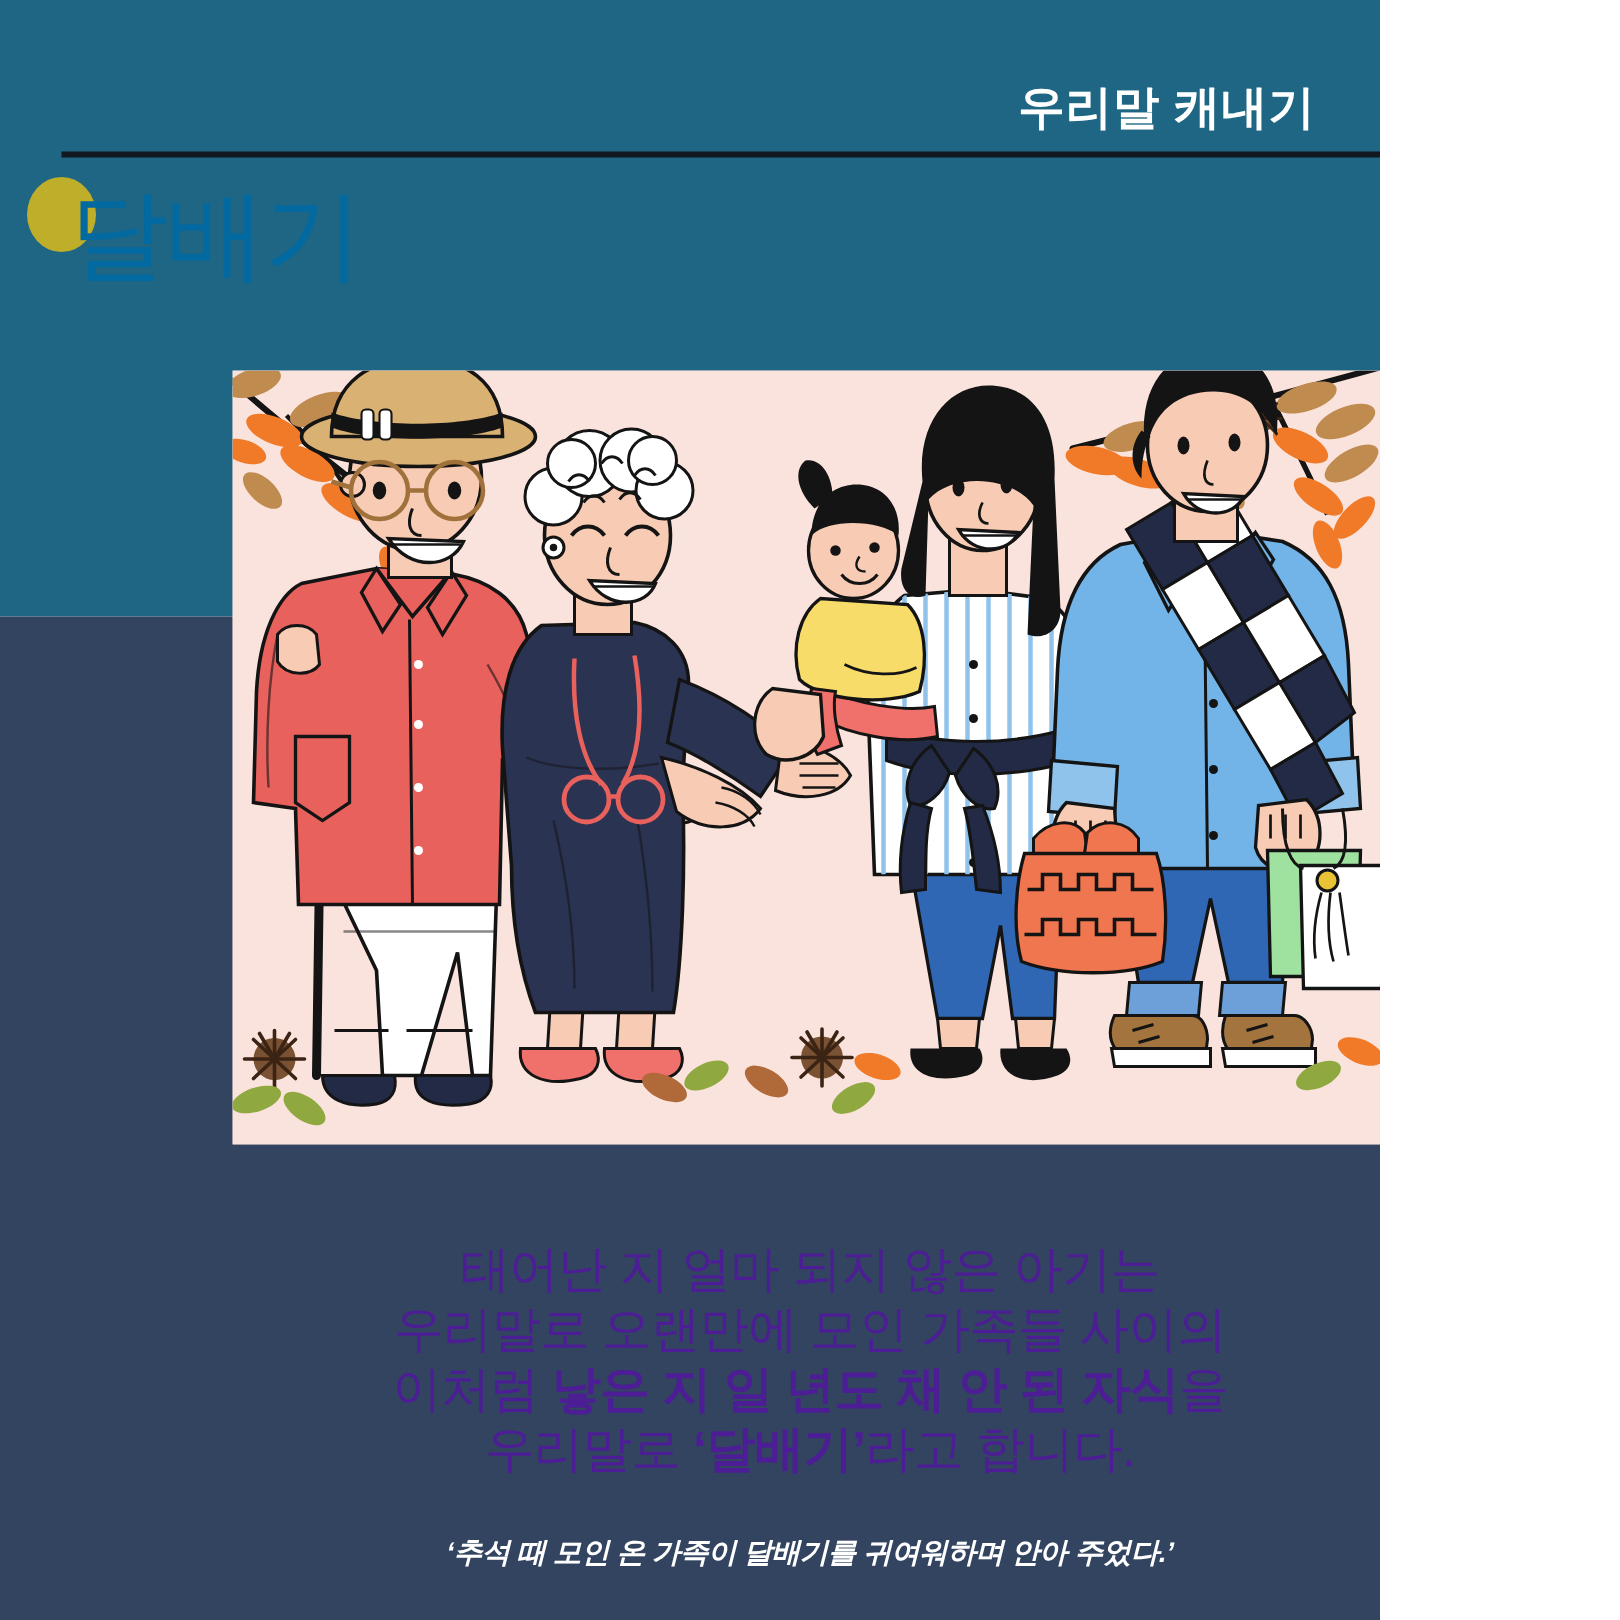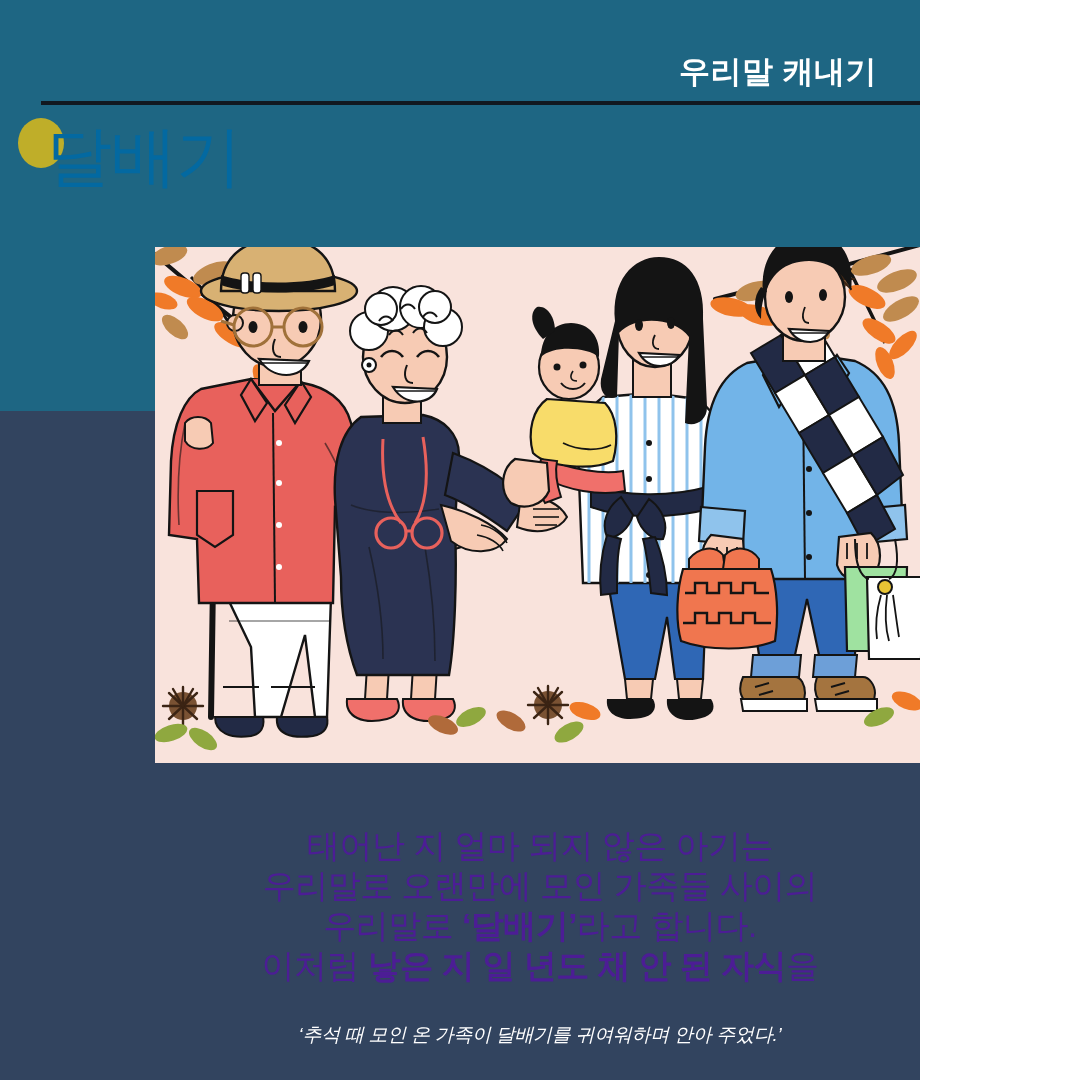--- a/index.html
+++ b/index.html
@@ -104,21 +104,21 @@
   }
   .body-line b { font-weight: bold; }
   .example {
     position: absolute;
     left: 0;
     top: 1022px;
     width: 1080px;
     text-align: center;
     font-size: 19px;
     font-style: italic;
-    font-weight: normal;
+    font-weight: bold;
     color: #ffffff;
     letter-spacing: -0.3px;
     white-space: nowrap;
   }
 </style>
 </head>
 <body>
 
 <div id="card">
 
@@ -557,22 +557,22 @@
         <ellipse cx="724" cy="470" rx="16" ry="8" fill="#8fa83f" transform="rotate(-24 724 470)"></ellipse>
         <ellipse cx="752" cy="454" rx="16" ry="8" fill="#f07a28" transform="rotate(22 752 454)"></ellipse>
       </g>
     </svg>
   </div>
 
   <div class="body-copy">
     <div class="body-line">태어난 지 얼마 되지 않은 아기는</div>
     <div class="body-line">우리말로 오랜만에 모인 가족들 사이의</div>
     <div class="body-line">
+      <span>이처럼 </span><b>낳은 지 일 년도 채 안 된 자식</b><span>을</span>
+    </div>
+    <div class="body-line">
       <span>우리말로 </span><b>‘달배기’</b><span>라고 합니다.</span>
     </div>
-    <div class="body-line">
-      <span>이처럼 </span><b>낳은 지 일 년도 채 안 된 자식</b><span>을</span>
-    </div>
   </div>
 
   <div class="example">‘추석 때 모인 온 가족이 달배기를 귀여워하며 안아 주었다.’</div>
 
 </div>
 
 </body></html>

